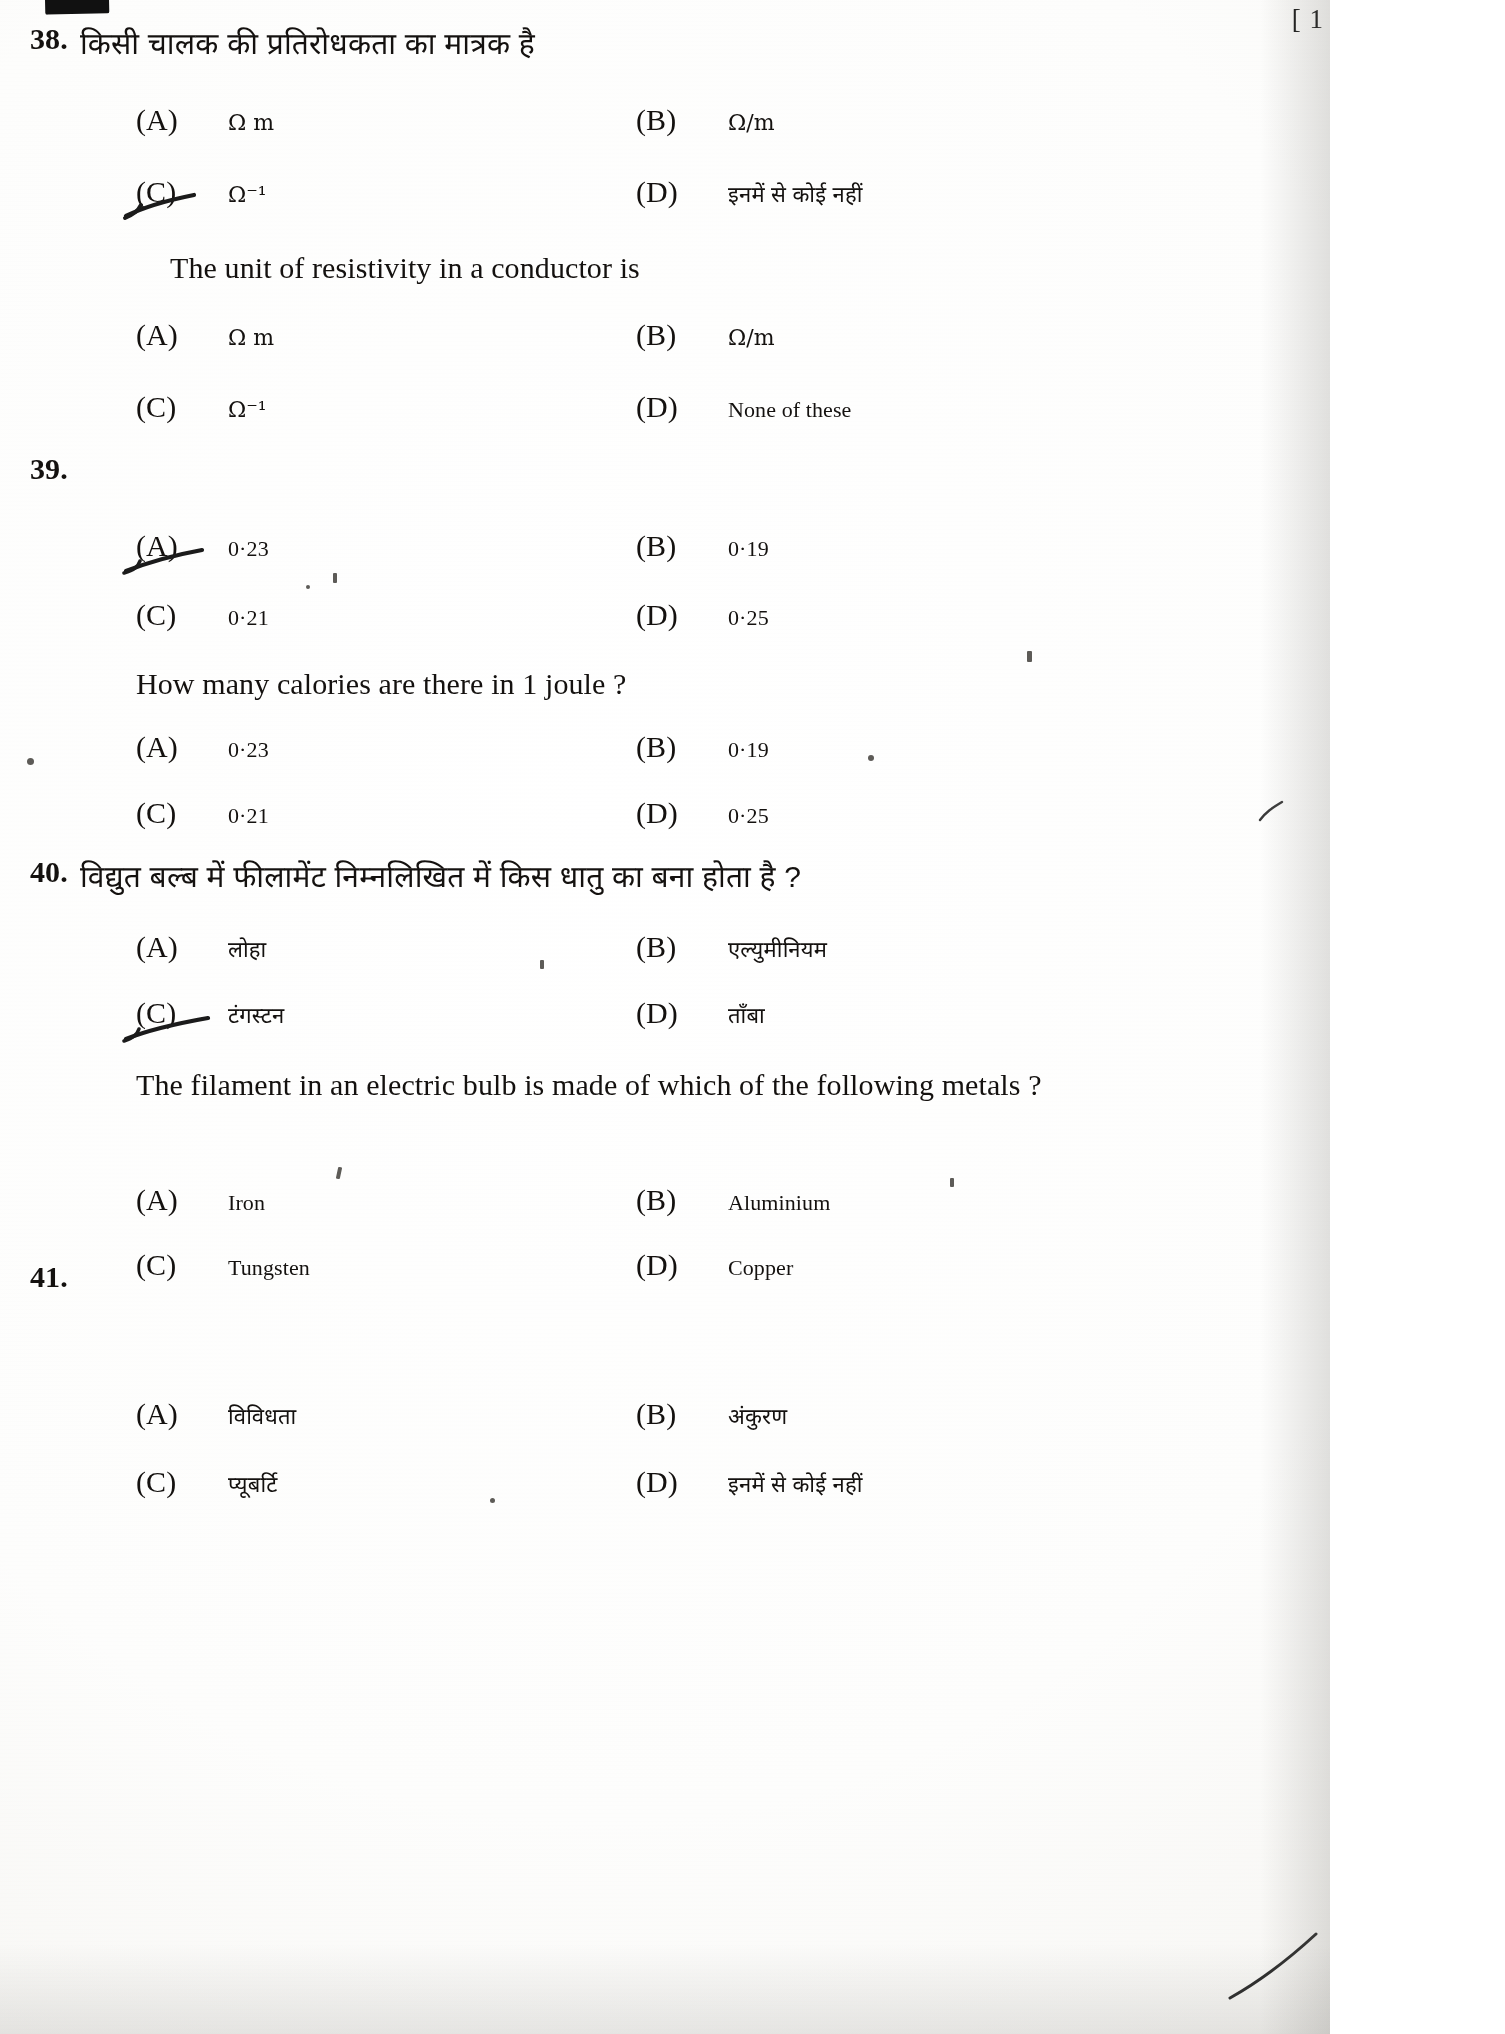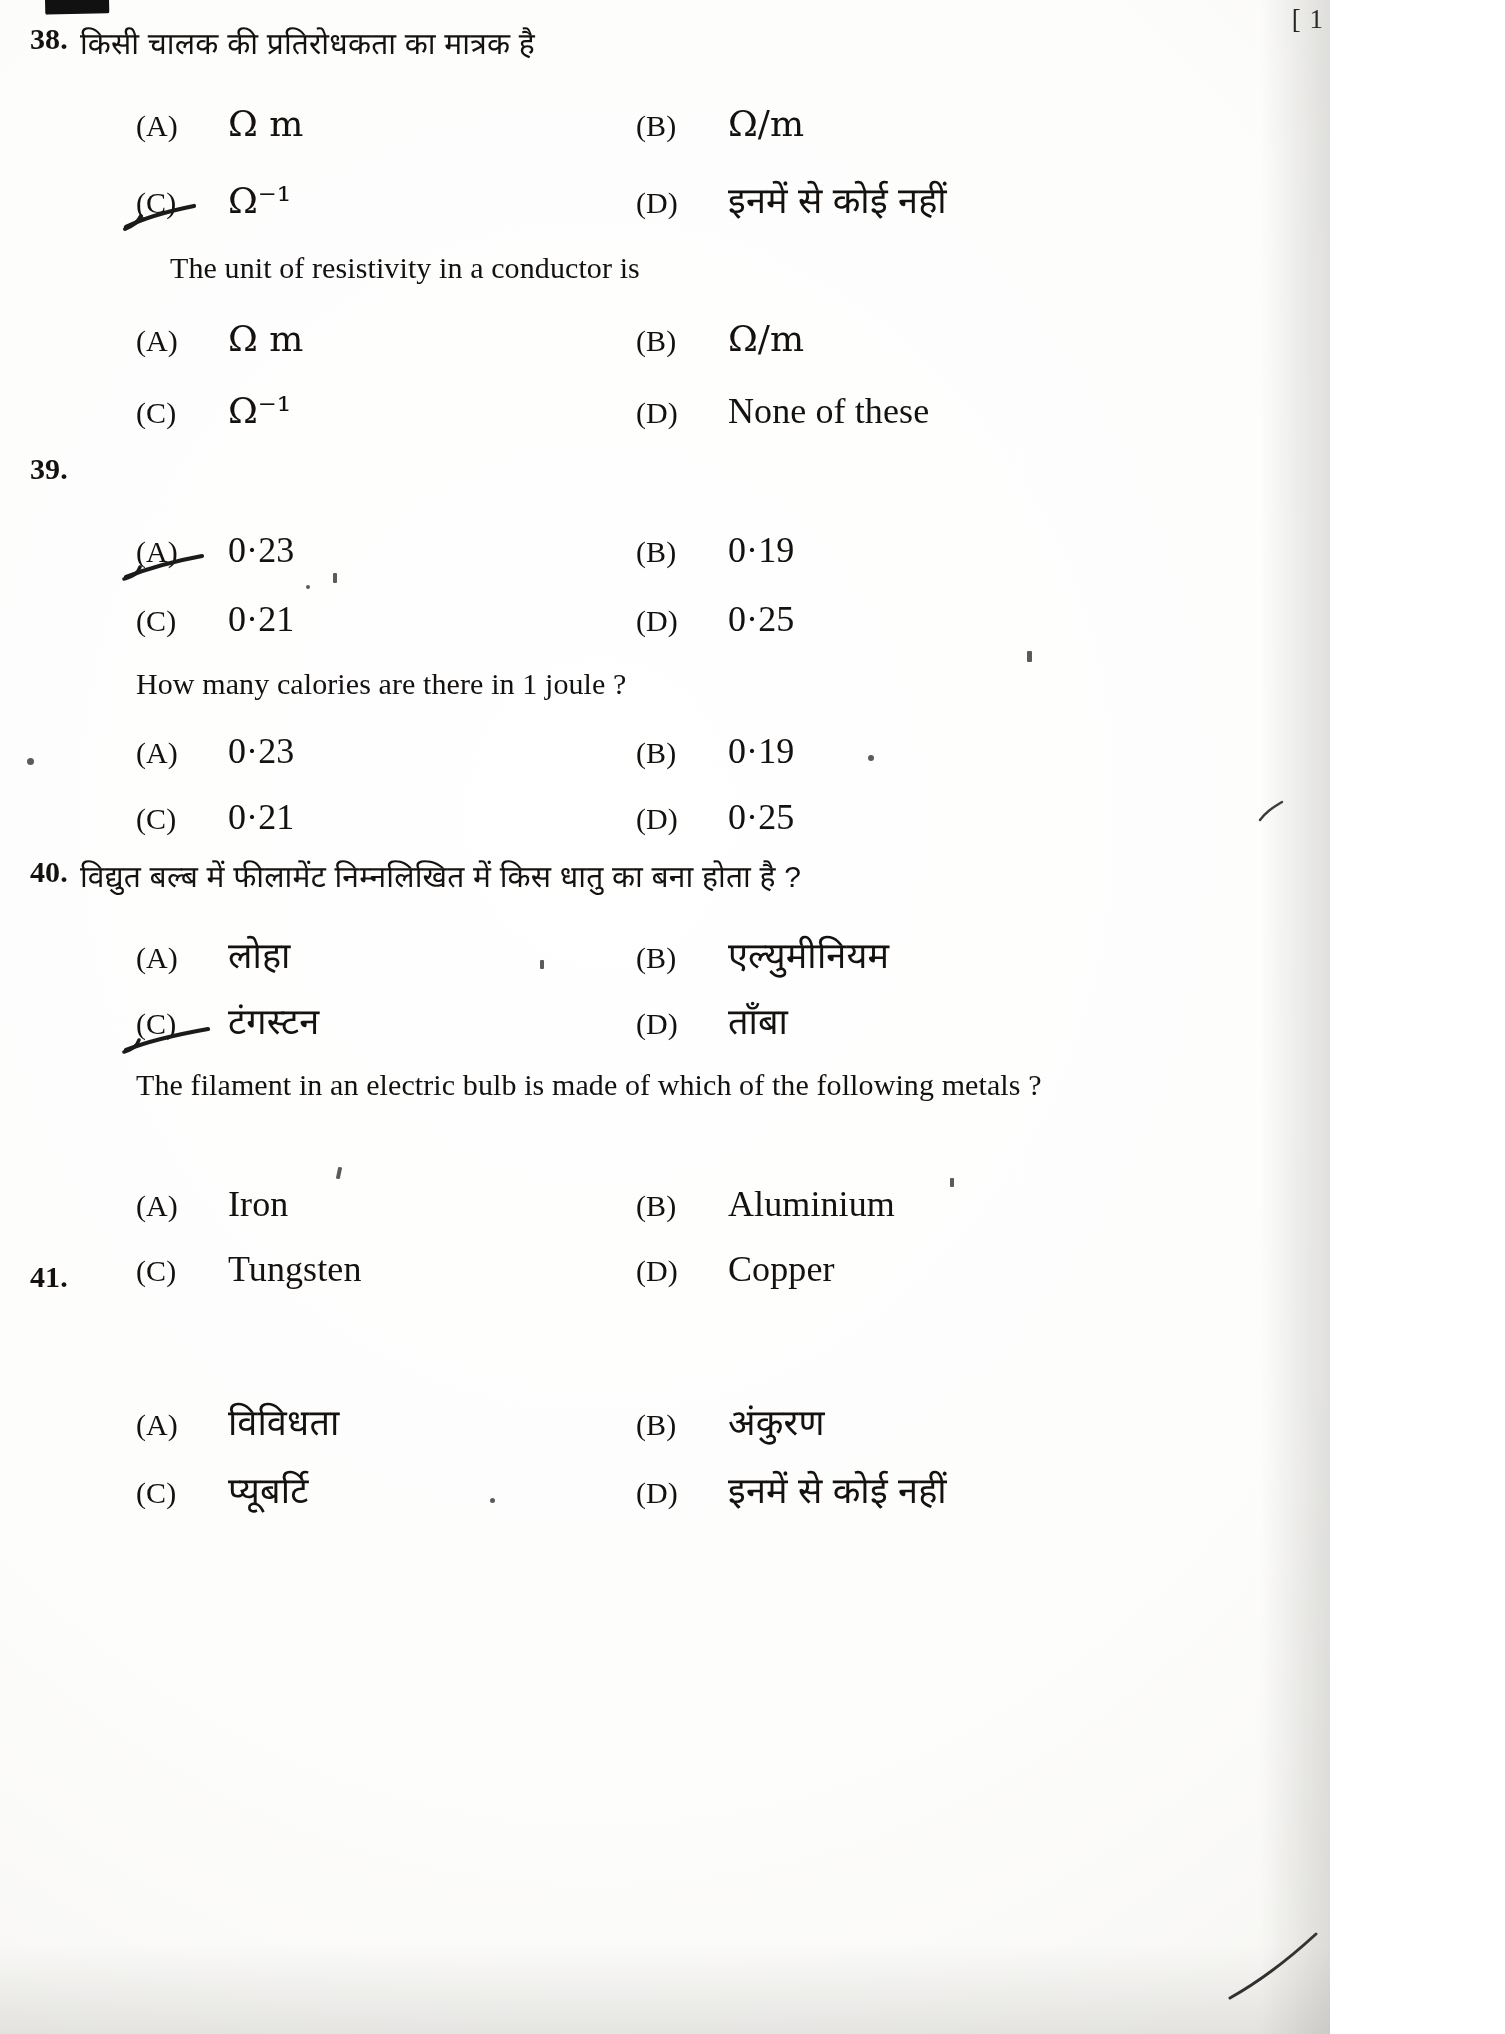--- a/index.html
+++ b/index.html
@@ -127,21 +127,21 @@
   .opt.left  { width: 500px; flex: 0 0 500px; }
   .opt.right { width: 780px; flex: 0 0 780px; }
 
   .opt-tag {
     flex: 0 0 auto;
     min-width: 92px;
     font-family: "Liberation Serif", "DejaVu Serif", serif;
     position: relative;
   }
   .opt-val {
-    font-size: 36px;
+    font-size: 22px;
     white-space: nowrap;
   }
   .opt-val.sym {
     font-family: "DejaVu Serif", "Liberation Serif", serif;
   }
 
   
   .strike {
     position: absolute;
     left: -12px;

